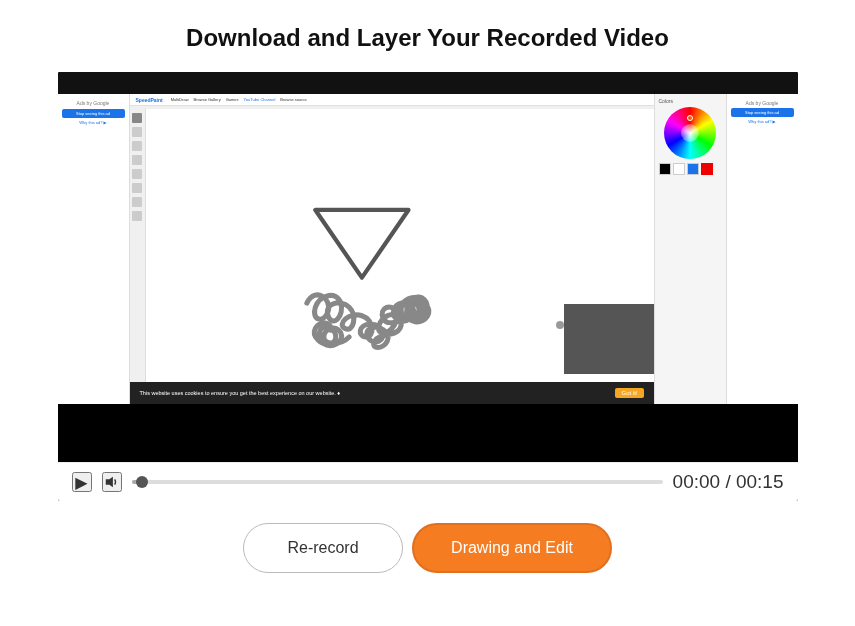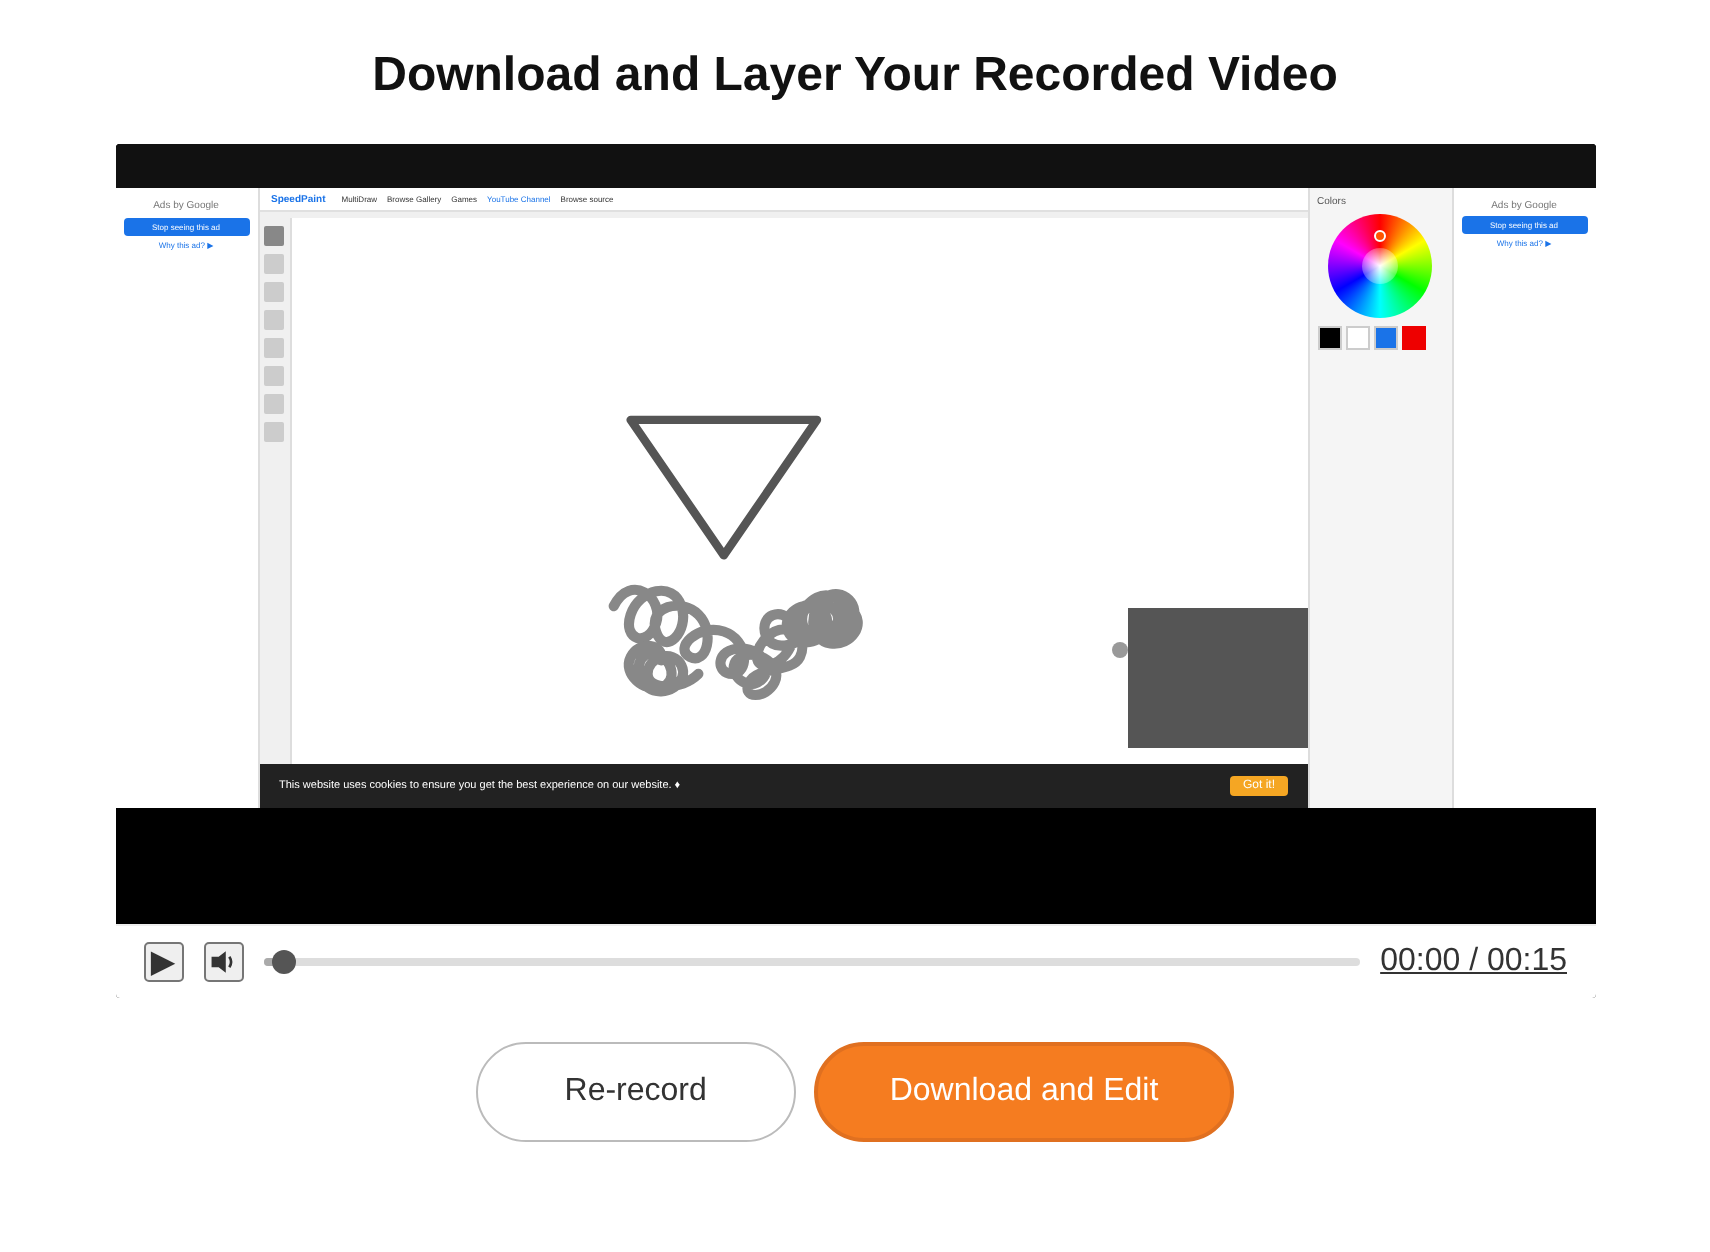--- a/index.html
+++ b/index.html
@@ -336,25 +336,24 @@
       height: 12px;
       background: #555;
       border-radius: 50%;
       position: absolute;
       top: 50%;
       left: 2%;
       transform: translate(-50%, -50%);
     }
 
     .time-display {
-      font-size: 16px;
+      font-size: 19px;
       color: #333;
       white-space: nowrap;
       font-variant-numeric: tabular-nums;
-      text-decoration: underline;
     }
 
     
     .action-buttons {
       display: flex;
       gap: 9px;
       justify-content: center;
       margin-top: 22px;
     }
 
@@ -538,14 +537,14 @@
     <div class="progress-bar-container">
       <div class="progress-fill"></div>
       <div class="progress-thumb"></div>
     </div>
     <span class="time-display">00:00 / 00:15</span>
   </div>
 </div>
 
 <div class="action-buttons">
   <button class="re-record-btn">Re-record</button>
-  <button class="download-edit-btn">Download and Edit</button>
+  <button class="download-edit-btn">Drawing and Edit</button>
 </div>
 
 </body></html>

